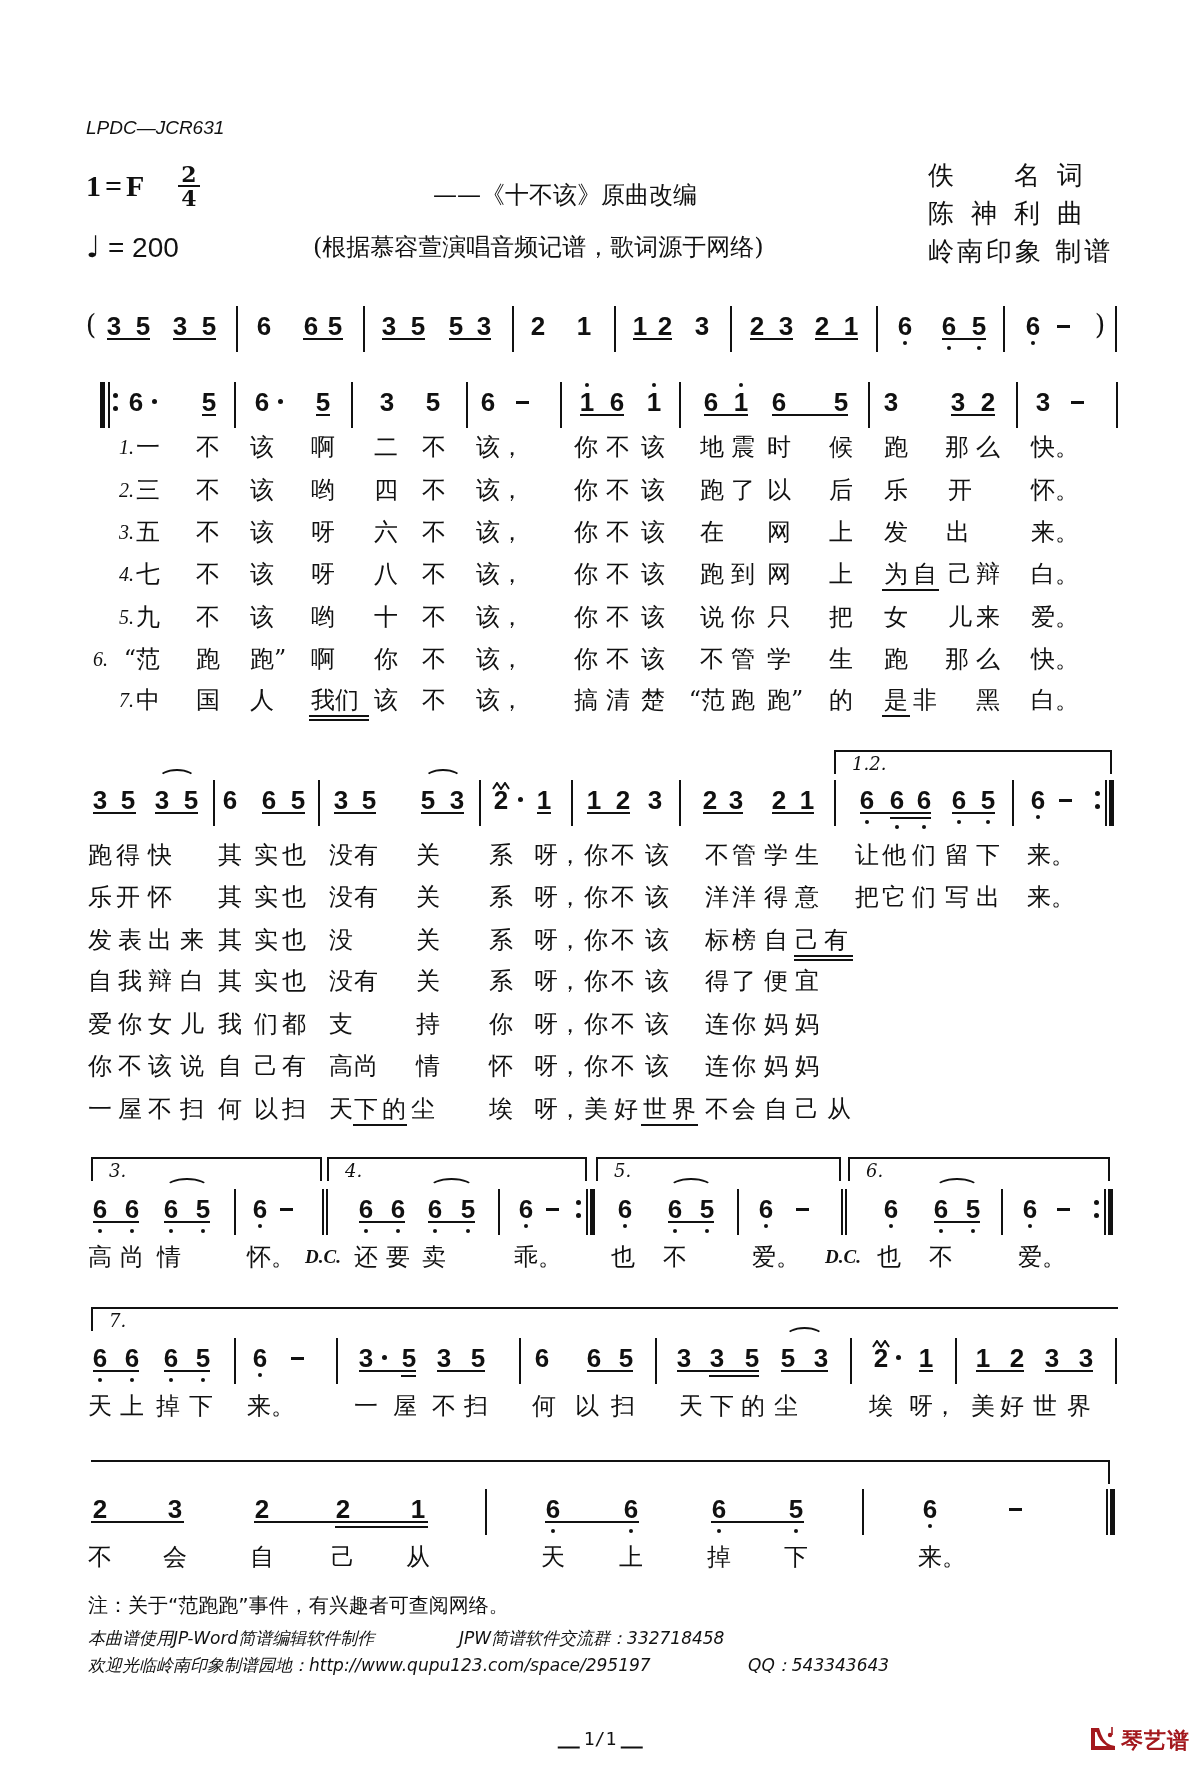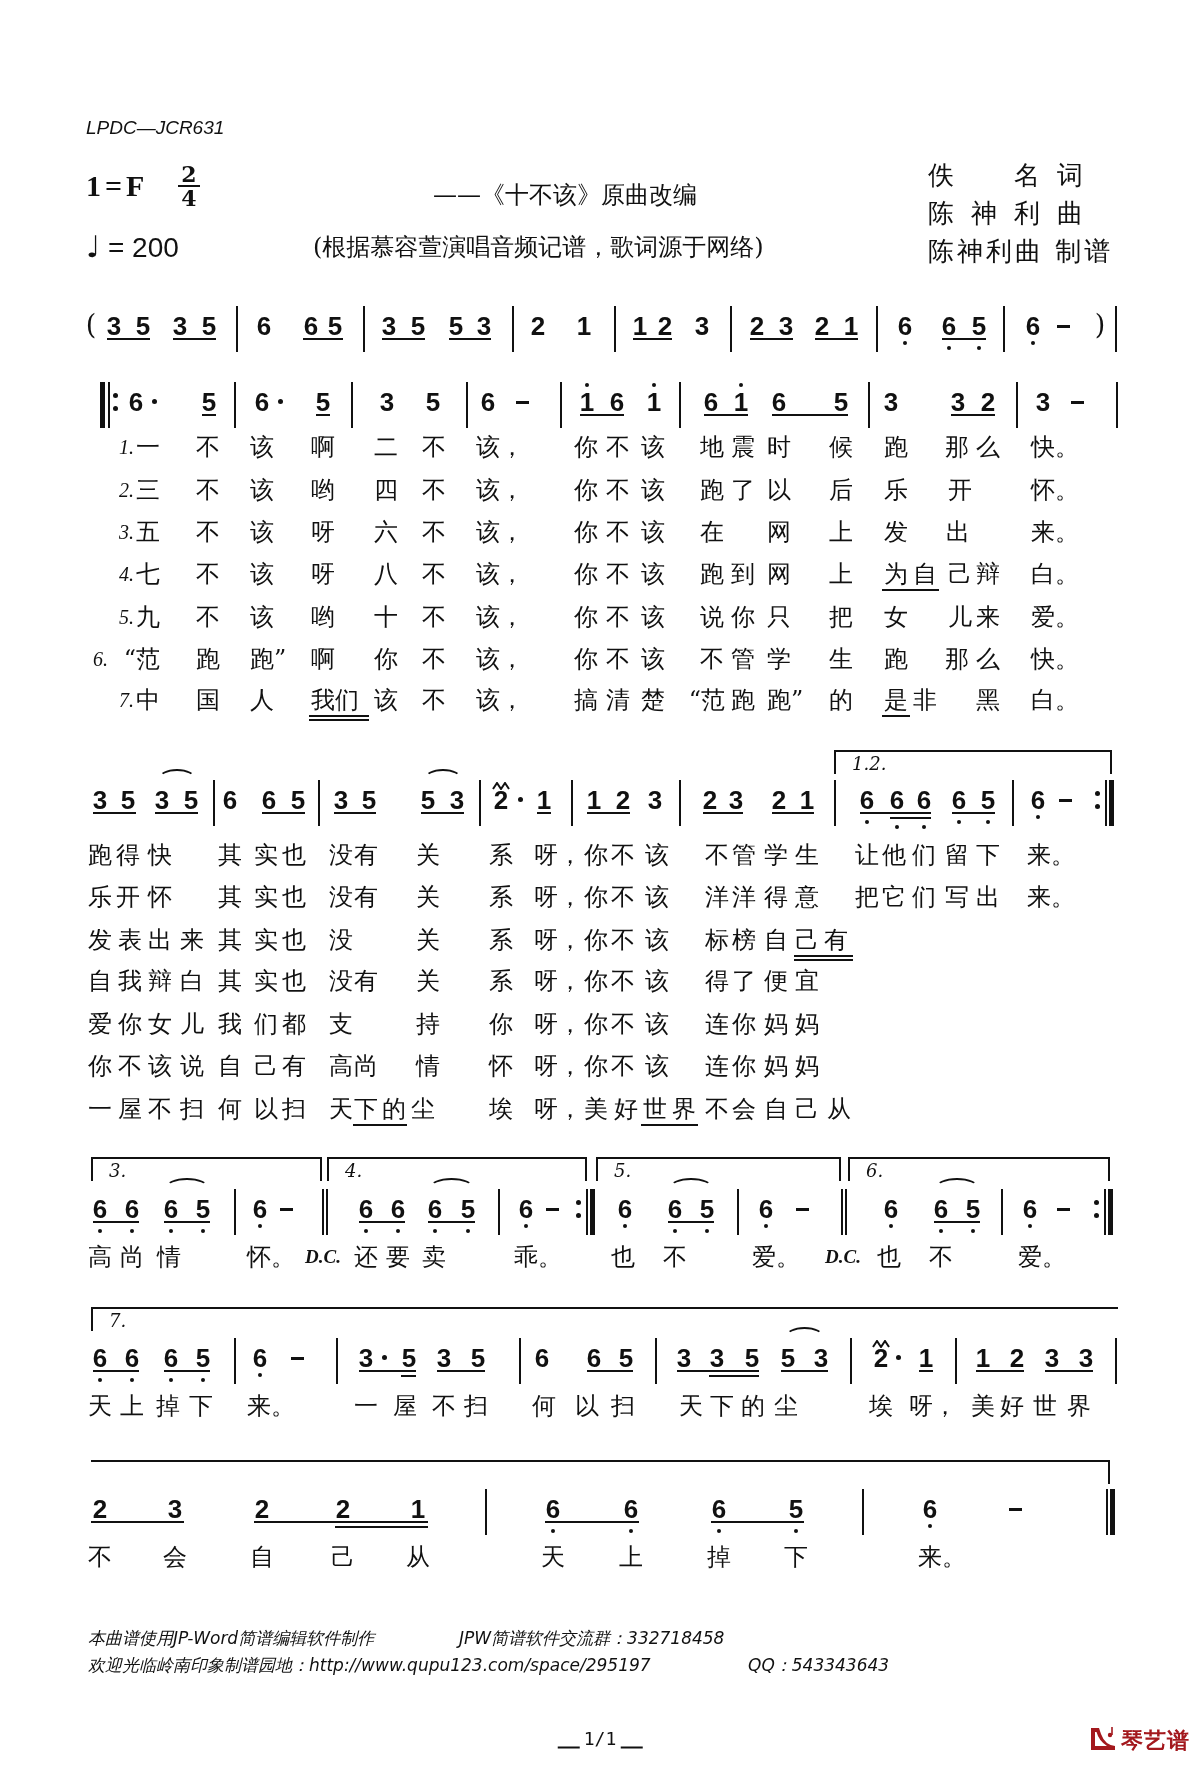--- a/index.html
+++ b/index.html
@@ -72,21 +72,21 @@
     <span class="ts-den">4</span>
   </div>
   <div class="abs tempo">
     <span class="qn"></span>
     <span>= 200</span>
   </div>
   <div class="abs subtitle">——《十不该》原曲改编</div>
   <div class="abs source">(根据慕容萱演唱音频记谱，歌词源于网络)</div>
   <div class="abs credit c1">佚　名词</div>
   <div class="abs credit c2">陈神利曲</div>
-  <div class="abs credit c3">陈神利曲 制谱</div>
+  <div class="abs credit c3">岭南印象 制谱</div>
 
   <div id="score-layer">
       <div class="paren" style="left: 91px; top: 326px;">(</div>
       <div class="note" style="left: 114px; top: 326px;">3</div>
       <div class="note" style="left: 143px; top: 326px;">5</div>
       <div class="note" style="left: 180px; top: 326px;">3</div>
       <div class="note" style="left: 209px; top: 326px;">5</div>
       <div class="note" style="left: 264px; top: 326px;">6</div>
       <div class="note" style="left: 311px; top: 326px;">6</div>
       <div class="note" style="left: 335px; top: 326px;">5</div>
@@ -732,20 +732,21 @@
       <div class="lyric" style="left: 250px; top: 1557px;">自</div>
       <div class="lyric" style="left: 331px; top: 1557px;">己</div>
       <div class="lyric" style="left: 406px; top: 1557px;">从</div>
       <div class="lyric" style="left: 541px; top: 1557px;">天</div>
       <div class="lyric" style="left: 619px; top: 1557px;">上</div>
       <div class="lyric" style="left: 707px; top: 1557px;">掉</div>
       <div class="lyric" style="left: 784px; top: 1557px;">下</div>
       <div class="lyric" style="left: 918px; top: 1557px;">来。</div>
     </div>
 
+  <div class="abs fnote">注：关于“范跑跑”事件，有兴趣者可查阅网络。</div>
   <div class="abs fl f2a">本曲谱使用JP-Word简谱编辑软件制作</div>
   <div class="abs fl f2b">JPW简谱软件交流群：332718458</div>
   <div class="abs fl f3a">欢迎光临岭南印象制谱园地：http://www.qupu123.com/space/295197</div>
   <div class="abs fl f3b">QQ：543343643</div>
 
   <div class="abs pagenum">
     <span class="us"></span>
     <span>1/1</span>
     <span class="us"></span>
   </div>

